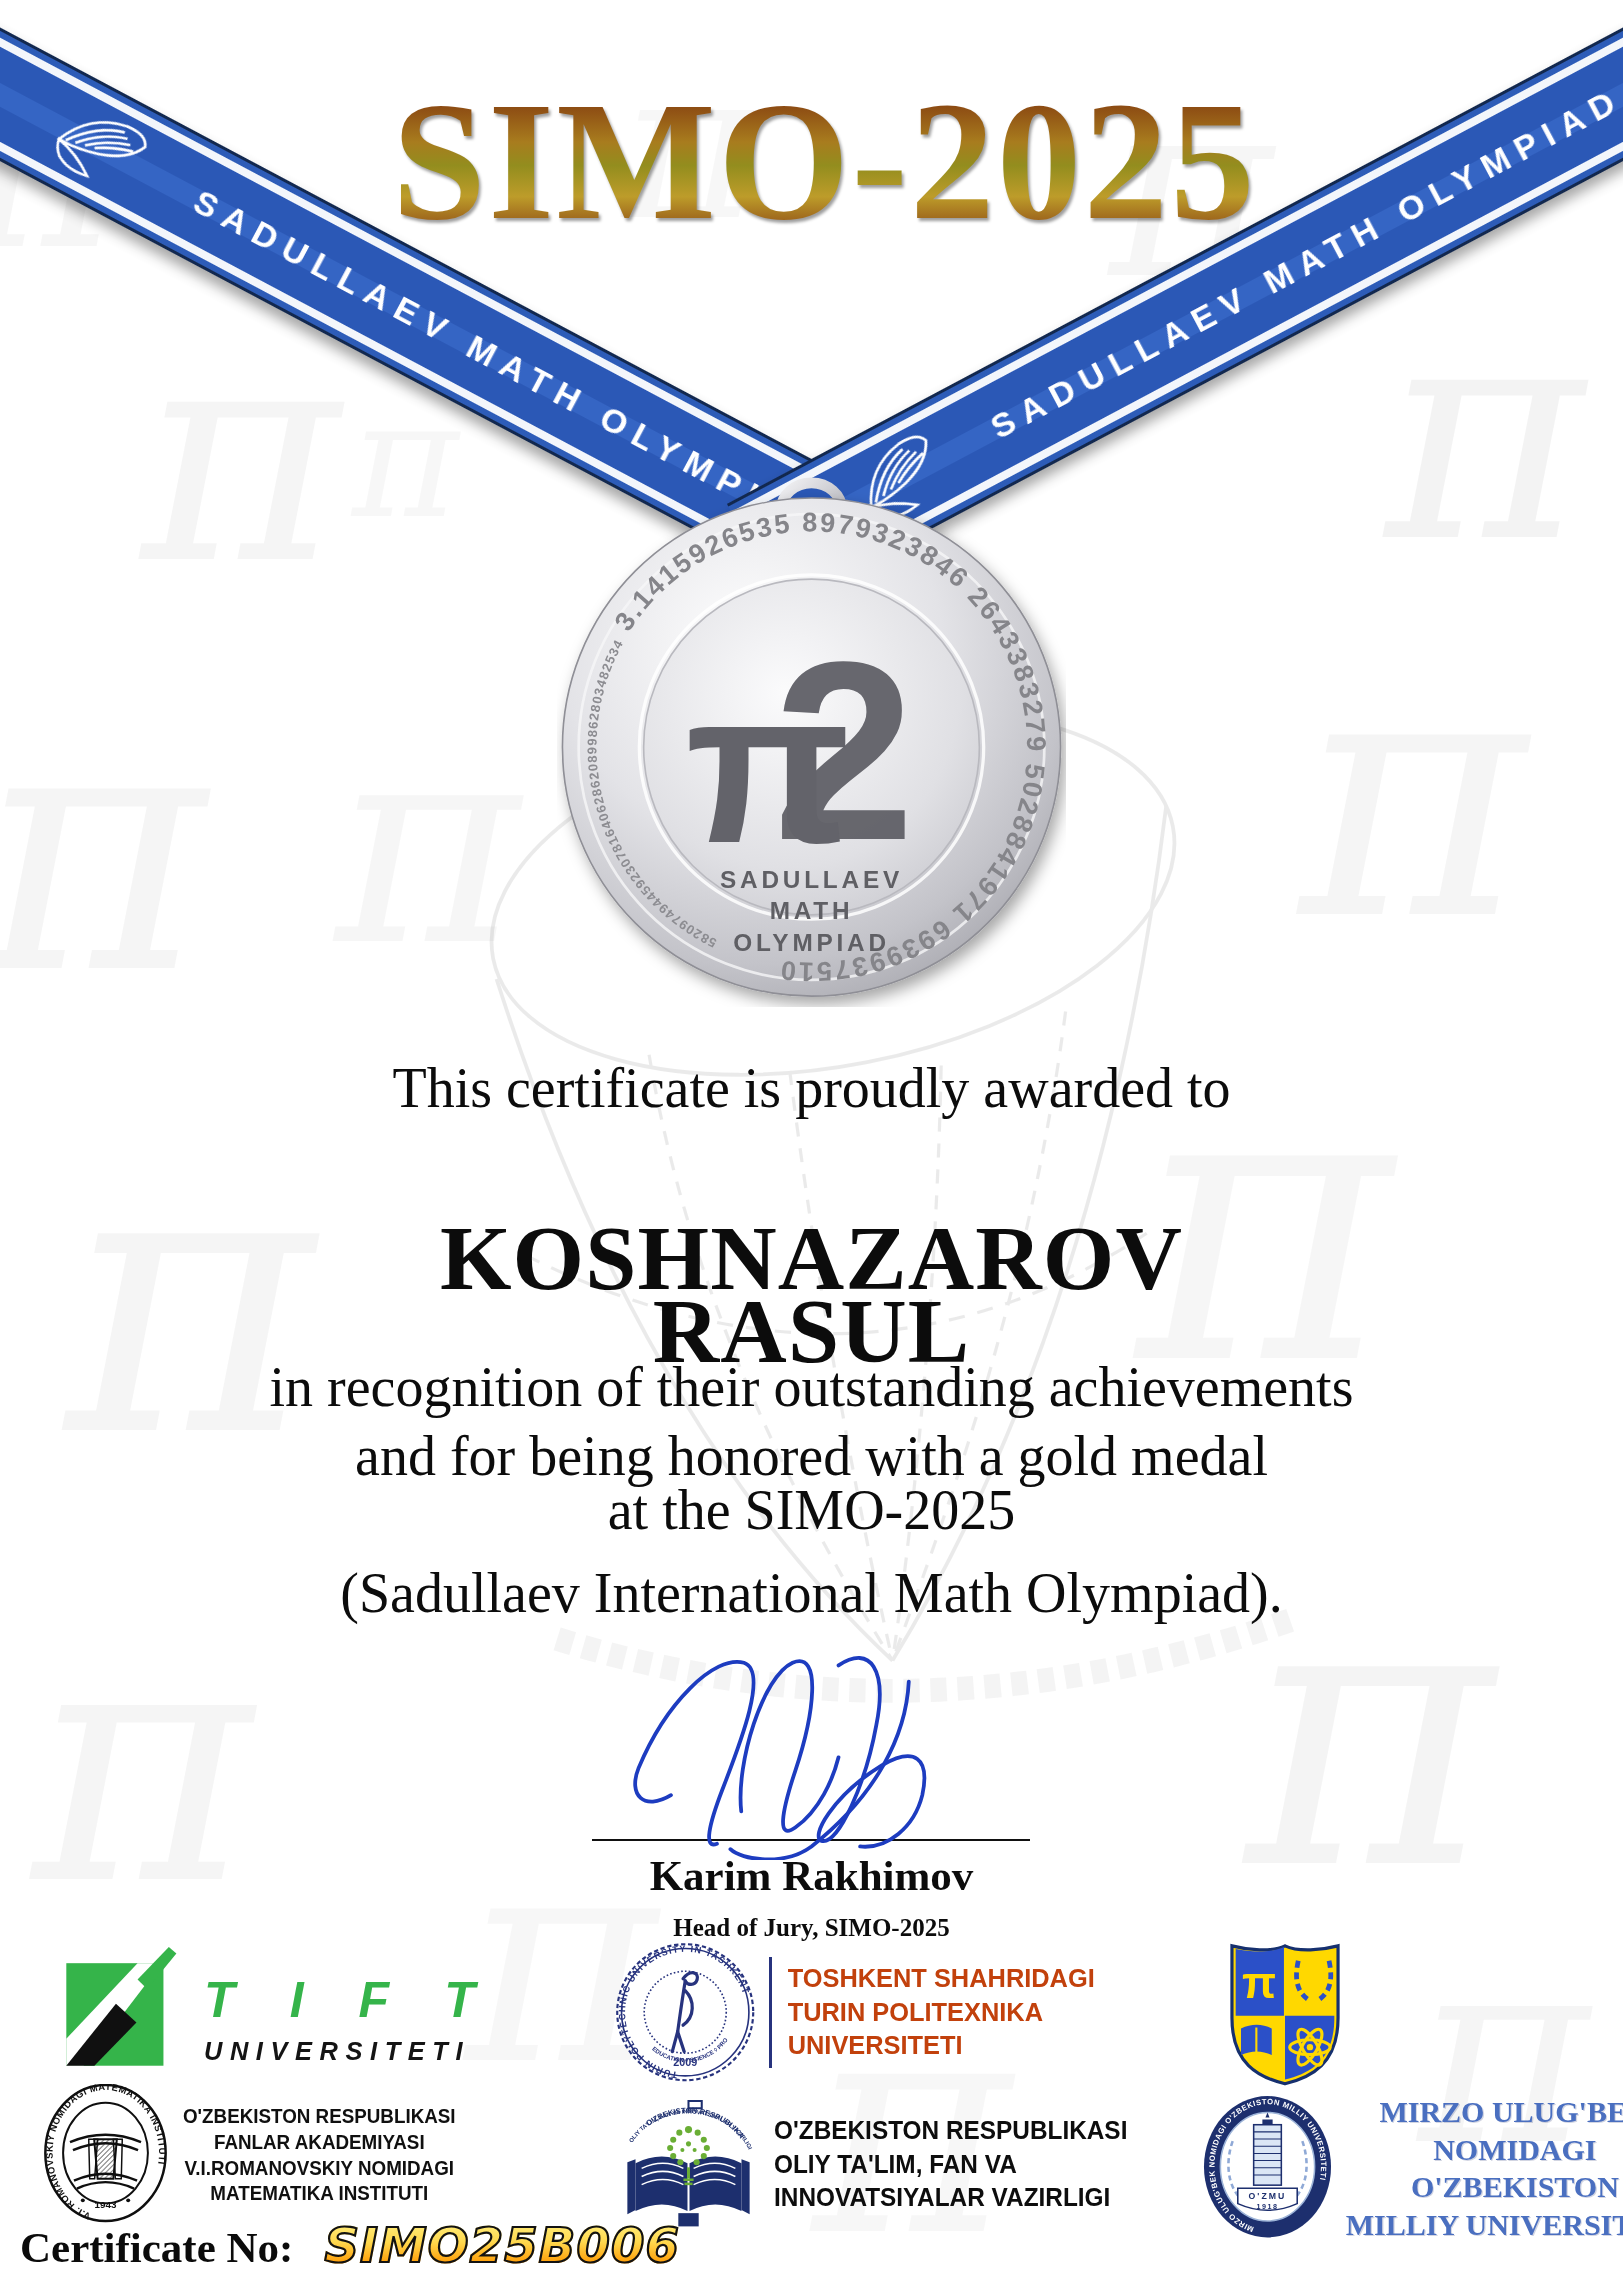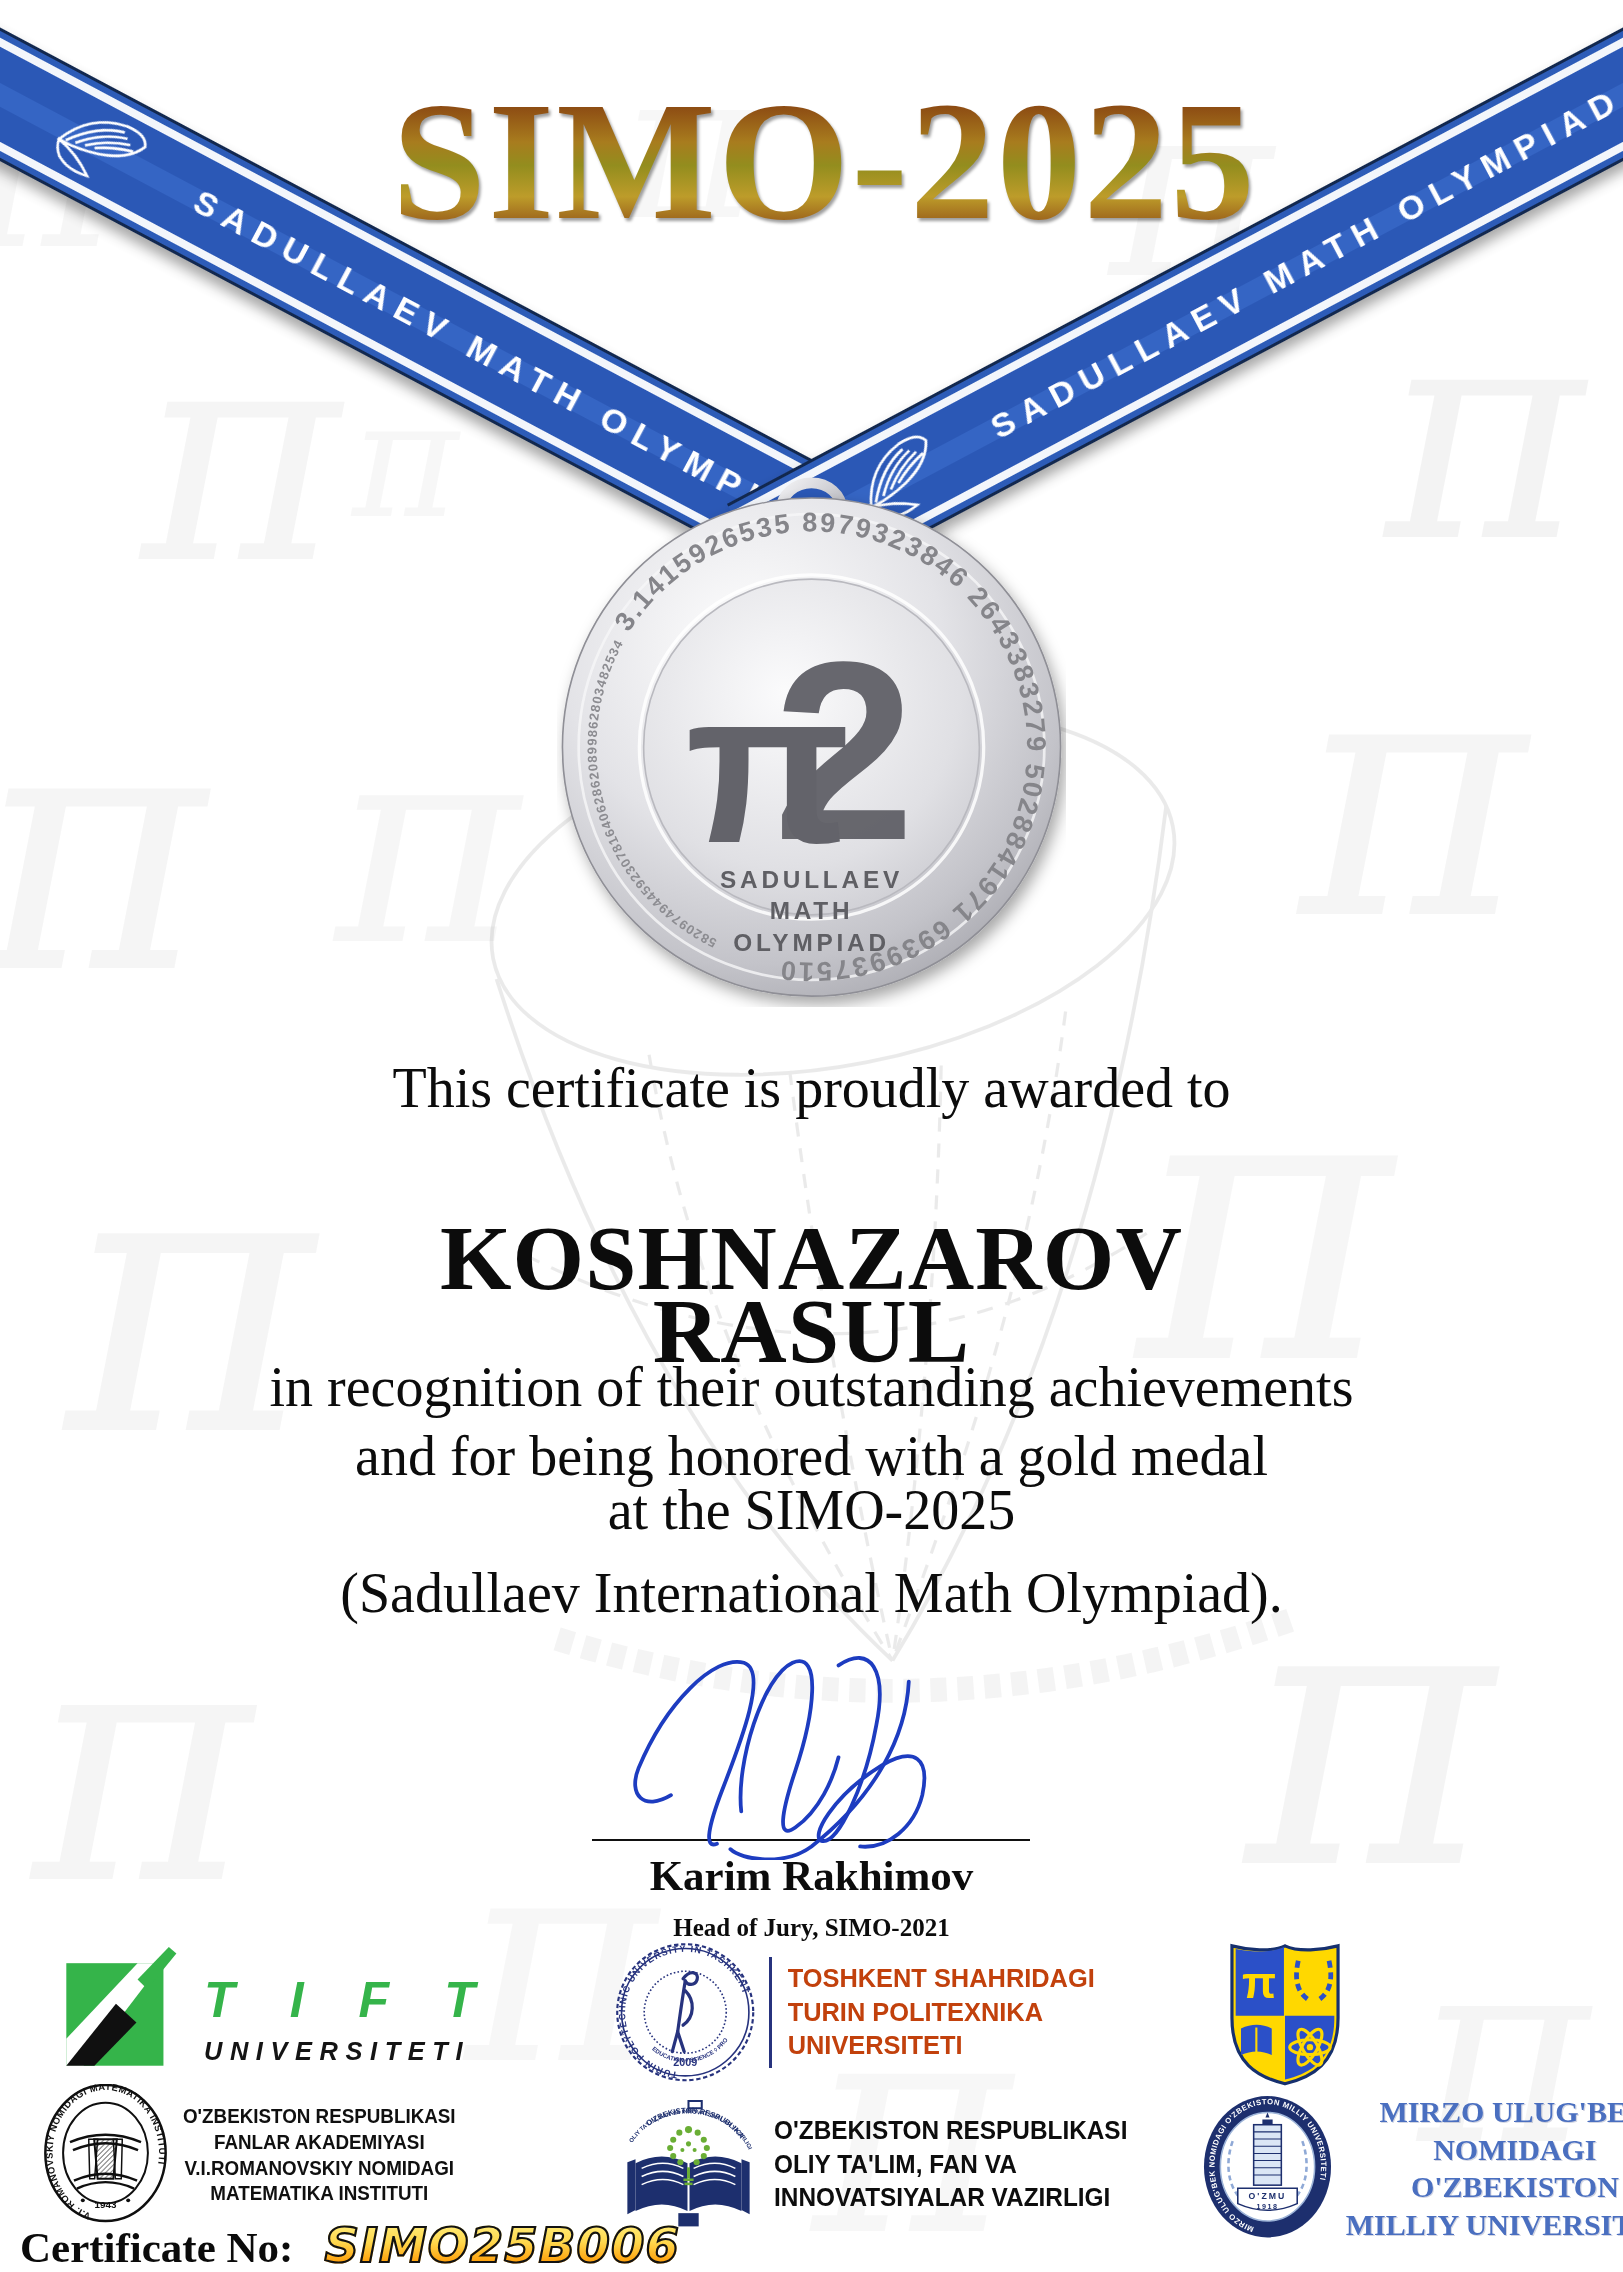--- a/index.html
+++ b/index.html
@@ -205,21 +205,21 @@
   <svg class="sig-svg" width="411" height="227" viewBox="0 0 760 420">
     <g fill="none" stroke="#1d3cc0" stroke-width="7" stroke-linecap="round">
       <path d="M120,300 C70,330 40,300 60,250 C110,130 200,40 255,55 C300,70 250,200 215,290 C190,355 180,400 205,390"></path>
       <path d="M250,330 C240,240 290,80 345,55 C400,32 385,150 350,255 C325,330 315,385 350,360 C395,328 420,270 430,230"></path>
       <path d="M430,60 C490,20 520,70 500,170 C480,280 430,390 400,385 C375,380 420,300 510,245 C570,210 600,230 585,300 C570,360 520,400 470,395"></path>
       <path d="M560,90 C555,190 500,300 380,395 C330,432 250,420 230,400"></path>
     </g>
   </svg>
   <div class="sig-line"></div>
   <div class="sig-name">Karim Rakhimov</div>
-  <div class="sig-role">Head of Jury, SIMO-2021</div>
+  <div class="sig-role">Head of Jury, SIMO-2025</div>
 
   <div class="cell tift-cell">
     <svg width="138" height="143" viewBox="0 0 255 265">
       <rect x="28" y="30" width="180" height="190" fill="#35b44a"></rect>
       <polygon points="28,170 160,30 205,30 60,220 28,220" fill="#ffffff"></polygon>
       <polygon points="160,60 218,0 232,12 178,78" fill="#35b44a"></polygon>
       <polygon points="28,220 120,105 158,140 80,220" fill="#101010"></polygon>
     </svg>
     <div class="tift-words">
       <div class="tift-brand">T I F T</div>

